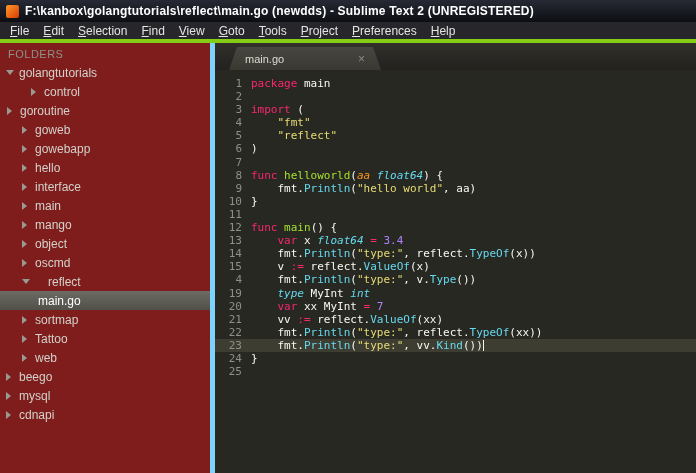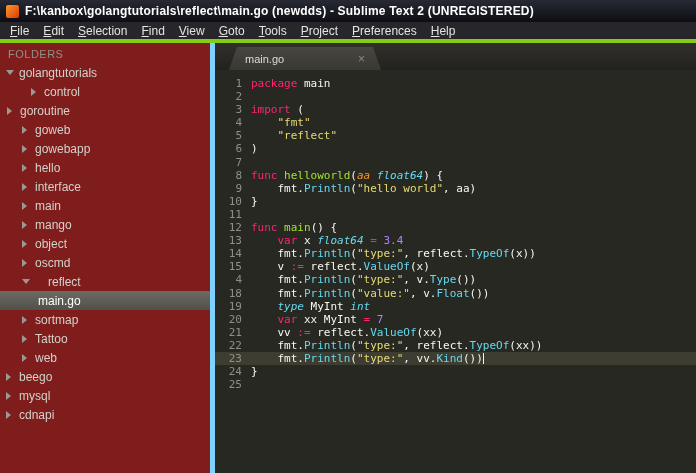--- a/index.html
+++ b/index.html
@@ -274,24 +274,20 @@
             </div>
             <div class="code-line">
               <span class="gutter">15</span>
               <span class="line-content"><span class="tk-pl">    v </span><span class="tk-kw">:=</span><span class="tk-pl"> reflect.</span><span class="tk-su">ValueOf</span><span class="tk-pl">(x)</span></span>
             </div>
             <div class="code-line">
               <span class="gutter">4</span>
               <span class="line-content"><span class="tk-pl">    fmt.</span><span class="tk-su">Println</span><span class="tk-pl">(</span><span class="tk-st">"type:"</span><span class="tk-pl">, v.</span><span class="tk-su">Type</span><span class="tk-pl">())</span></span>
             </div>
             <div class="code-line">
-              <span class="gutter">18</span>
-              <span class="line-content"><span class="tk-pl">    fmt.</span><span class="tk-su">Println</span><span class="tk-pl">(</span><span class="tk-st">"value:"</span><span class="tk-pl">, v.</span><span class="tk-su">Float</span><span class="tk-pl">())</span></span>
-            </div>
-            <div class="code-line">
               <span class="gutter">19</span>
               <span class="line-content"><span class="tk-pl">    </span><span class="tk-ty">type</span><span class="tk-pl"> MyInt </span><span class="tk-ty">int</span></span>
             </div>
             <div class="code-line">
               <span class="gutter">20</span>
               <span class="line-content"><span class="tk-pl">    </span><span class="tk-kw">var</span><span class="tk-pl"> xx MyInt </span><span class="tk-kw">=</span><span class="tk-pl"> </span><span class="tk-nu">7</span></span>
             </div>
             <div class="code-line">
               <span class="gutter">21</span>
               <span class="line-content"><span class="tk-pl">    vv </span><span class="tk-kw">:=</span><span class="tk-pl"> reflect.</span><span class="tk-su">ValueOf</span><span class="tk-pl">(xx)</span></span>

